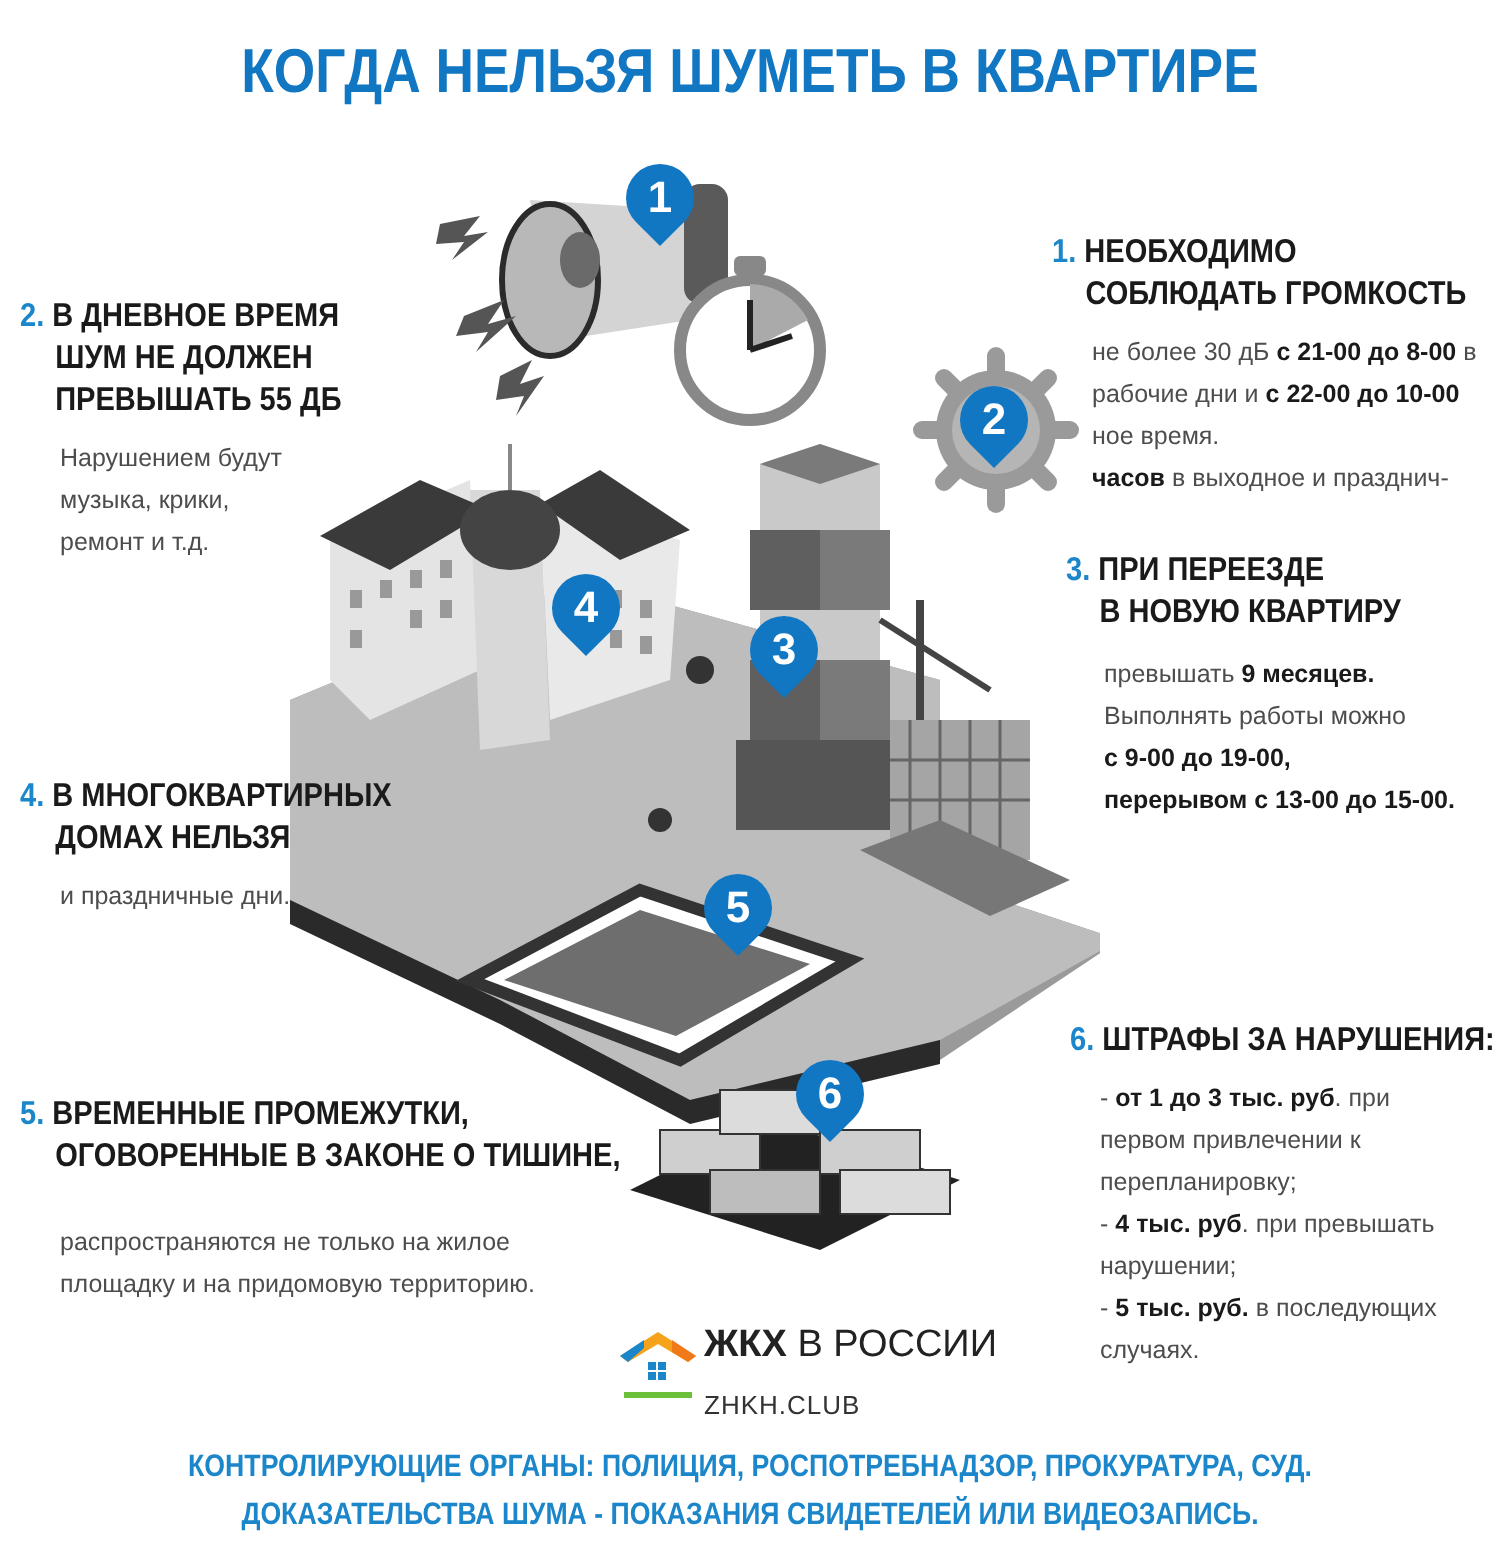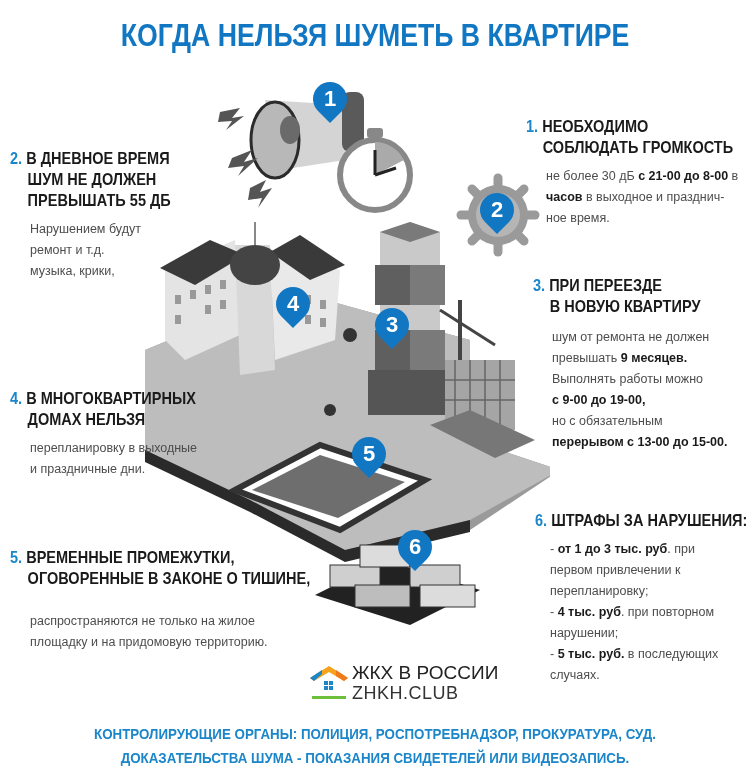--- a/index.html
+++ b/index.html
@@ -36,22 +36,22 @@
   }
 
   .footer {
     position: absolute; left: 0; top: 722px; width: 750px; text-align: center;
     font-weight: bold; font-size: 15.5px; line-height: 24px; color: #1b86c9;
     transform: scaleX(0.86); transform-origin: center;
   }
 
   .logo { position: absolute; left: 310px; top: 662px; width: 220px; height: 40px; }
   .logo .t1 { position: absolute; left: 42px; top: 0px; font-size: 19px; color: #222; }
-  .logo .t1 b { font-weight: normal; }
-  .logo .t2 { position: absolute; left: 42px; top: 21px; font-size: 18px; color: #333; letter-spacing: 0.5px; }
+  .logo .t1 b { font-weight: bold; }
+  .logo .t2 { position: absolute; left: 42px; top: 33px; font-size: 13px; color: #333; letter-spacing: 0.5px; }
 </style>
 </head>
 <body>
 
 <div class="title">КОГДА НЕЛЬЗЯ ШУМЕТЬ В КВАРТИРЕ</div>
 
 <svg style="position:absolute;left:130px;top:70px" width="420" height="560" viewBox="130 70 420 560">
 
   <g>
     <polygon points="145,350 290,290 470,340 470,440 560,470 470,530 345,560 250,510 145,460" fill="#9a9a9a"></polygon>
@@ -180,63 +180,61 @@
   </div>
 
 <div class="block" style="left:526px;top:116px;width:224px">
   <div class="head">
     <span class="num">1.</span>
     <span>НЕОБХОДИМО</span><br>
     <span class="indent" style="padding-left:19px">СОБЛЮДАТЬ ГРОМКОСТЬ</span>
   </div>
   <div class="body" style="padding-left:20px;margin-top:8px">
       <div><span>не более 30 дБ </span><b>с 21-00 до 8-00</b><span> в</span></div>
+      <div><span>рабочие дни и </span><b>с 22-00 до 10-00</b></div>
+      <div><span>ное время.</span></div>
       <div><b>часов</b><span> в выходное и празднич-</span></div>
-      <div><span>ное время.</span></div>
     </div>
 </div>
 
 <div class="block" style="left:10px;top:148px;width:200px">
   <div class="head">
     <span class="num">2.</span>
     <span>В ДНЕВНОЕ ВРЕМЯ</span><br>
     <span style="padding-left:20px">ШУМ НЕ ДОЛЖЕН</span><br>
     <span style="padding-left:20px">ПРЕВЫШАТЬ 55 ДБ</span>
   </div>
   <div class="body" style="padding-left:20px;margin-top:8px">
       <div><span>Нарушением будут</span></div>
+      <div><span>музыка, крики,</span></div>
       <div><span>ремонт и т.д.</span></div>
-      <div><span>музыка, крики,</span></div>
     </div>
 </div>
 
 <div class="block" style="left:533px;top:275px;width:217px">
   <div class="head">
     <span class="num">3.</span>
     <span>ПРИ ПЕРЕЕЗДЕ</span><br>
     <span style="padding-left:19px">В НОВУЮ КВАРТИРУ</span>
   </div>
   <div class="body" style="padding-left:19px;margin-top:10px">
-      <div><span>шум от ремонта не должен</span></div>
       <div><span>превышать </span><b>9 месяцев.</b></div>
       <div><span>Выполнять работы можно</span></div>
       <div><b>с 9-00 до 19-00,</b></div>
-      <div><span>но с обязательным</span></div>
       <div><b>перерывом с 13-00 до 15-00.</b></div>
     </div>
 </div>
 
 <div class="block" style="left:10px;top:388px;width:220px">
   <div class="head">
     <span class="num">4.</span>
     <span>В МНОГОКВАРТИРНЫХ</span><br>
     <span style="padding-left:20px">ДОМАХ НЕЛЬЗЯ</span>
   </div>
   <div class="body" style="padding-left:20px;margin-top:8px">
-      <div><span>перепланировку в выходные</span></div>
       <div><span>и праздничные дни.</span></div>
     </div>
 </div>
 
 <div class="block" style="left:10px;top:547px;width:310px">
   <div class="head">
     <span class="num">5.</span>
     <span>ВРЕМЕННЫЕ ПРОМЕЖУТКИ,</span><br>
     <span style="padding-left:20px">ОГОВОРЕННЫЕ В ЗАКОНЕ О ТИШИНЕ,</span>
   </div>
@@ -248,21 +246,21 @@
 
 <div class="block" style="left:535px;top:510px;width:215px">
   <div class="head">
     <span class="num">6.</span>
     <span>ШТРАФЫ ЗА НАРУШЕНИЯ:</span>
   </div>
   <div class="body" style="padding-left:15px;margin-top:8px">
       <div><span>- </span><b>от 1 до 3 тыс. руб</b><span>. при</span></div>
       <div><span>первом привлечении к</span></div>
       <div><span>перепланировку;</span></div>
-      <div><span>- </span><b>4 тыс. руб</b><span>. при повторном</span></div>
+      <div><span>- </span><b>4 тыс. руб</b><span>. при превышать</span></div>
       <div><span>нарушении;</span></div>
       <div><span>- </span><b>5 тыс. руб.</b><span> в последующих</span></div>
       <div><span>случаях.</span></div>
     </div>
 </div>
 
 <div class="logo">
   <svg style="position:absolute;left:0;top:2px" width="38" height="36" viewBox="0 0 38 36">
     <polygon points="0,14 19,2 38,14 34,17 19,8 4,17" fill="#f6a21a"></polygon>
     <polygon points="0,14 12,6 12,10 4,17" fill="#1b86c9"></polygon>

